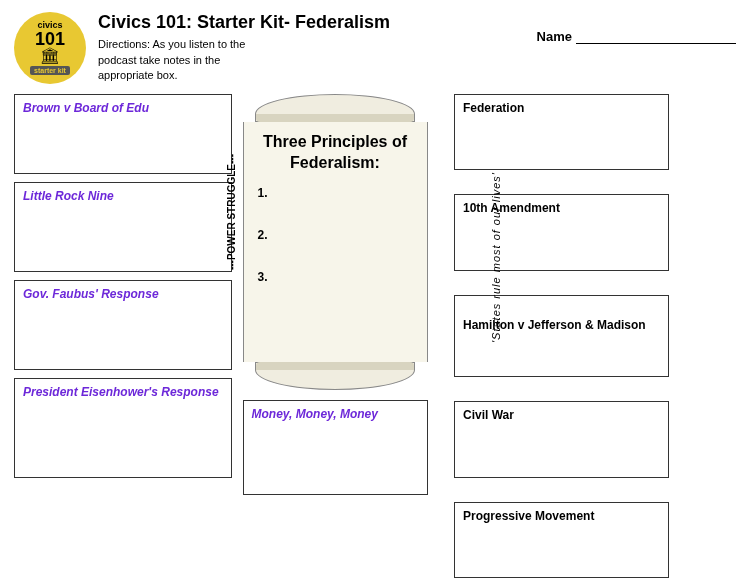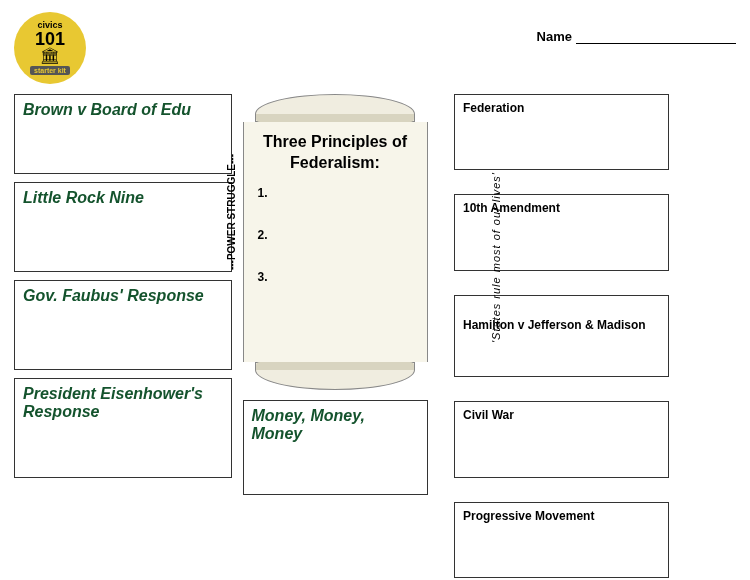--- a/index.html
+++ b/index.html
@@ -124,23 +124,23 @@
     }
 
     .note-box {
       border: 1.5px solid #333;
       padding: 6px 8px;
       position: relative;
       background: #fff;
     }
 
     .note-box-label {
-      font-size: 16px;
-      font-weight: bold;
-      color: #14532d;
+      font-size: 12px;
+      font-weight: bold;
+      color: #6d28d9;
       font-style: italic;
       margin-bottom: 2px;
     }
 
     .box-sm { height: 80px; }
     .box-md { height: 90px; }
     .box-lg { height: 90px; }
     .box-xl { height: 100px; }
 
     
@@ -317,20 +317,24 @@
 <div class="header">
   <div class="logo-box">
     <div class="logo-circle">
       <span class="logo-text-civics">civics</span>
       <span class="logo-number">101</span>
       <span class="logo-building">🏛</span>
       <span class="logo-starter">starter kit</span>
     </div>
   </div>
 
+  <div class="header-title-block">
+    <div class="main-title">Civics 101: Starter Kit- Federalism</div>
+    <div class="directions">Directions: As you listen to the podcast take notes in the appropriate box.</div>
+  </div>
 
   <div class="name-line">
     <span>Name</span>
     <span class="name-underline"></span>
   </div>
 </div>
 
 <div class="content-area">
 
   <div class="left-col">

